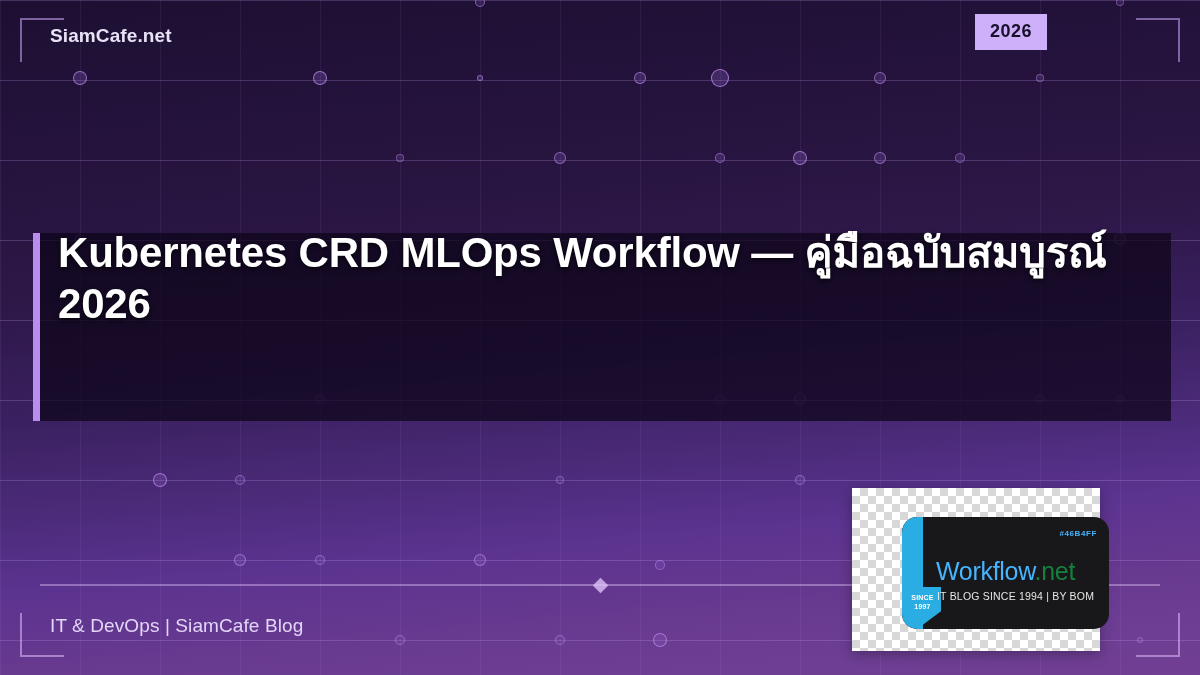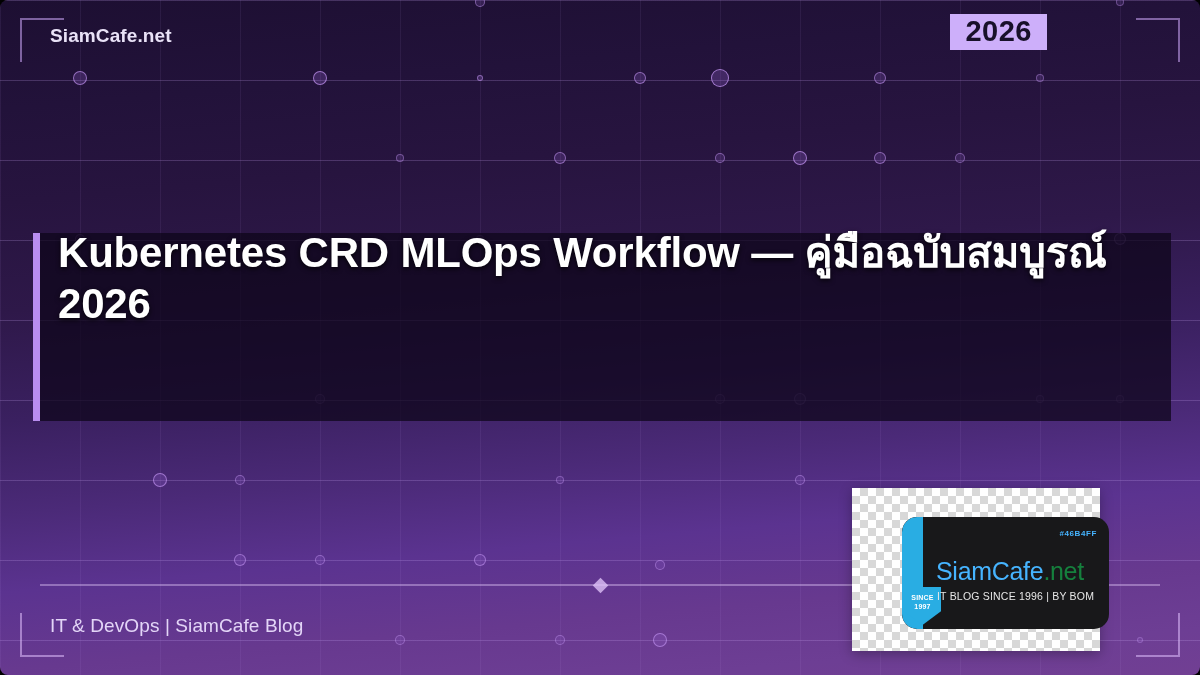--- a/index.html
+++ b/index.html
@@ -17,21 +17,20 @@
        #1d0f32 0%,
        #22123a 14%,
        #27143f 26%,
        #2e1849 40%,
        #3a2060 54%,
        #4b2a78 66%,
        #5b3390 76%,
        #67398f 86%,
        #6d3e94 94%,
        #713f93 100%);
-    border-radius: 8px;
   }
 
   
   .grid-lines {
     position: absolute;
     inset: 0;
     background-image:
       linear-gradient(to right, rgba(190,150,235,0.085) 1px, transparent 1px),
       linear-gradient(to bottom, rgba(190,150,235,0.085) 1px, transparent 1px);
     background-size: 80px 80px;
@@ -79,21 +78,21 @@
     font-weight: bold;
     color: #e9e2f7;
     letter-spacing: 0.1px;
   }
   .year-badge {
     position: absolute;
     right: 153px;
     top: 14px;
     background: #cdaffa;
     color: #18102a;
-    font-size: 29px;
+    font-size: 18px;
     font-weight: bold;
     padding: 4px 15px 6px 15px;
     line-height: 26px;
     letter-spacing: 0.5px;
   }
 
   
   .title-panel {
     position: absolute;
     left: 33px;
@@ -303,19 +302,19 @@
 
   <div class="logo-card">
     <div class="logo-inner">
       <div class="logo-blue-bar"></div>
       <div class="logo-shield">
         <span class="s1">SINCE</span>
         <span class="s2">1997</span>
       </div>
       <div class="logo-hex">#46B4FF</div>
       <div class="logo-name">
-        <span class="blue">SiamCafe</span><span class="white">.net</span>
+        <span class="blue">Workflow</span><span class="white">.net</span>
       </div>
-      <div class="logo-tag">IT BLOG SINCE 1996 | BY BOM</div>
+      <div class="logo-tag">IT BLOG SINCE 1994 | BY BOM</div>
     </div>
   </div>
 
 </div>
 
 </body></html>

